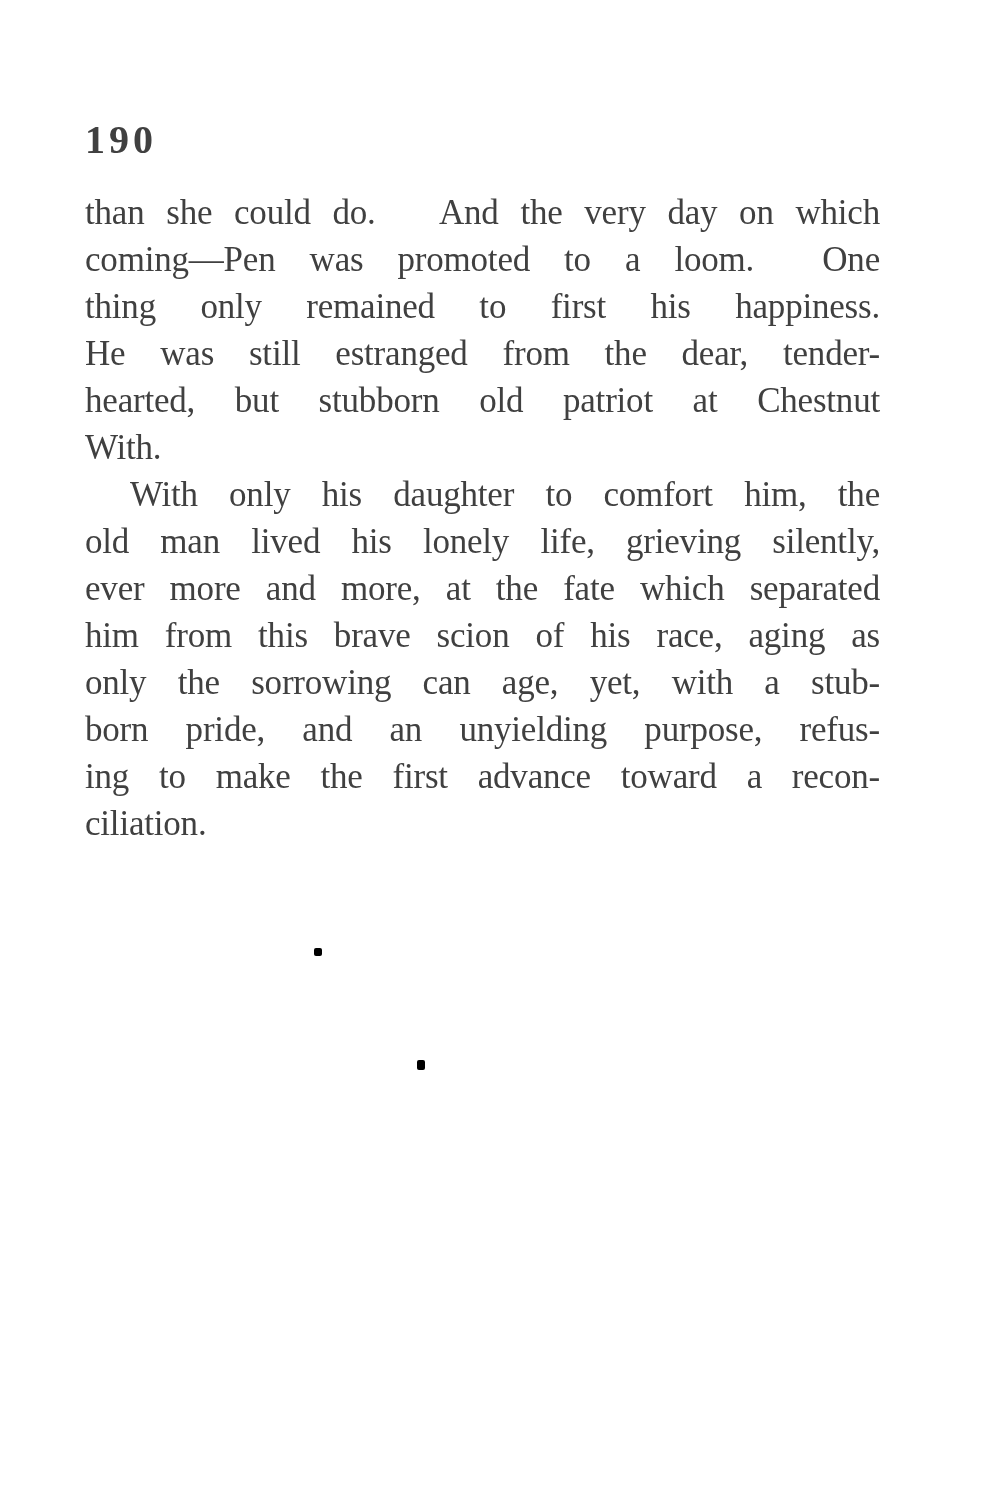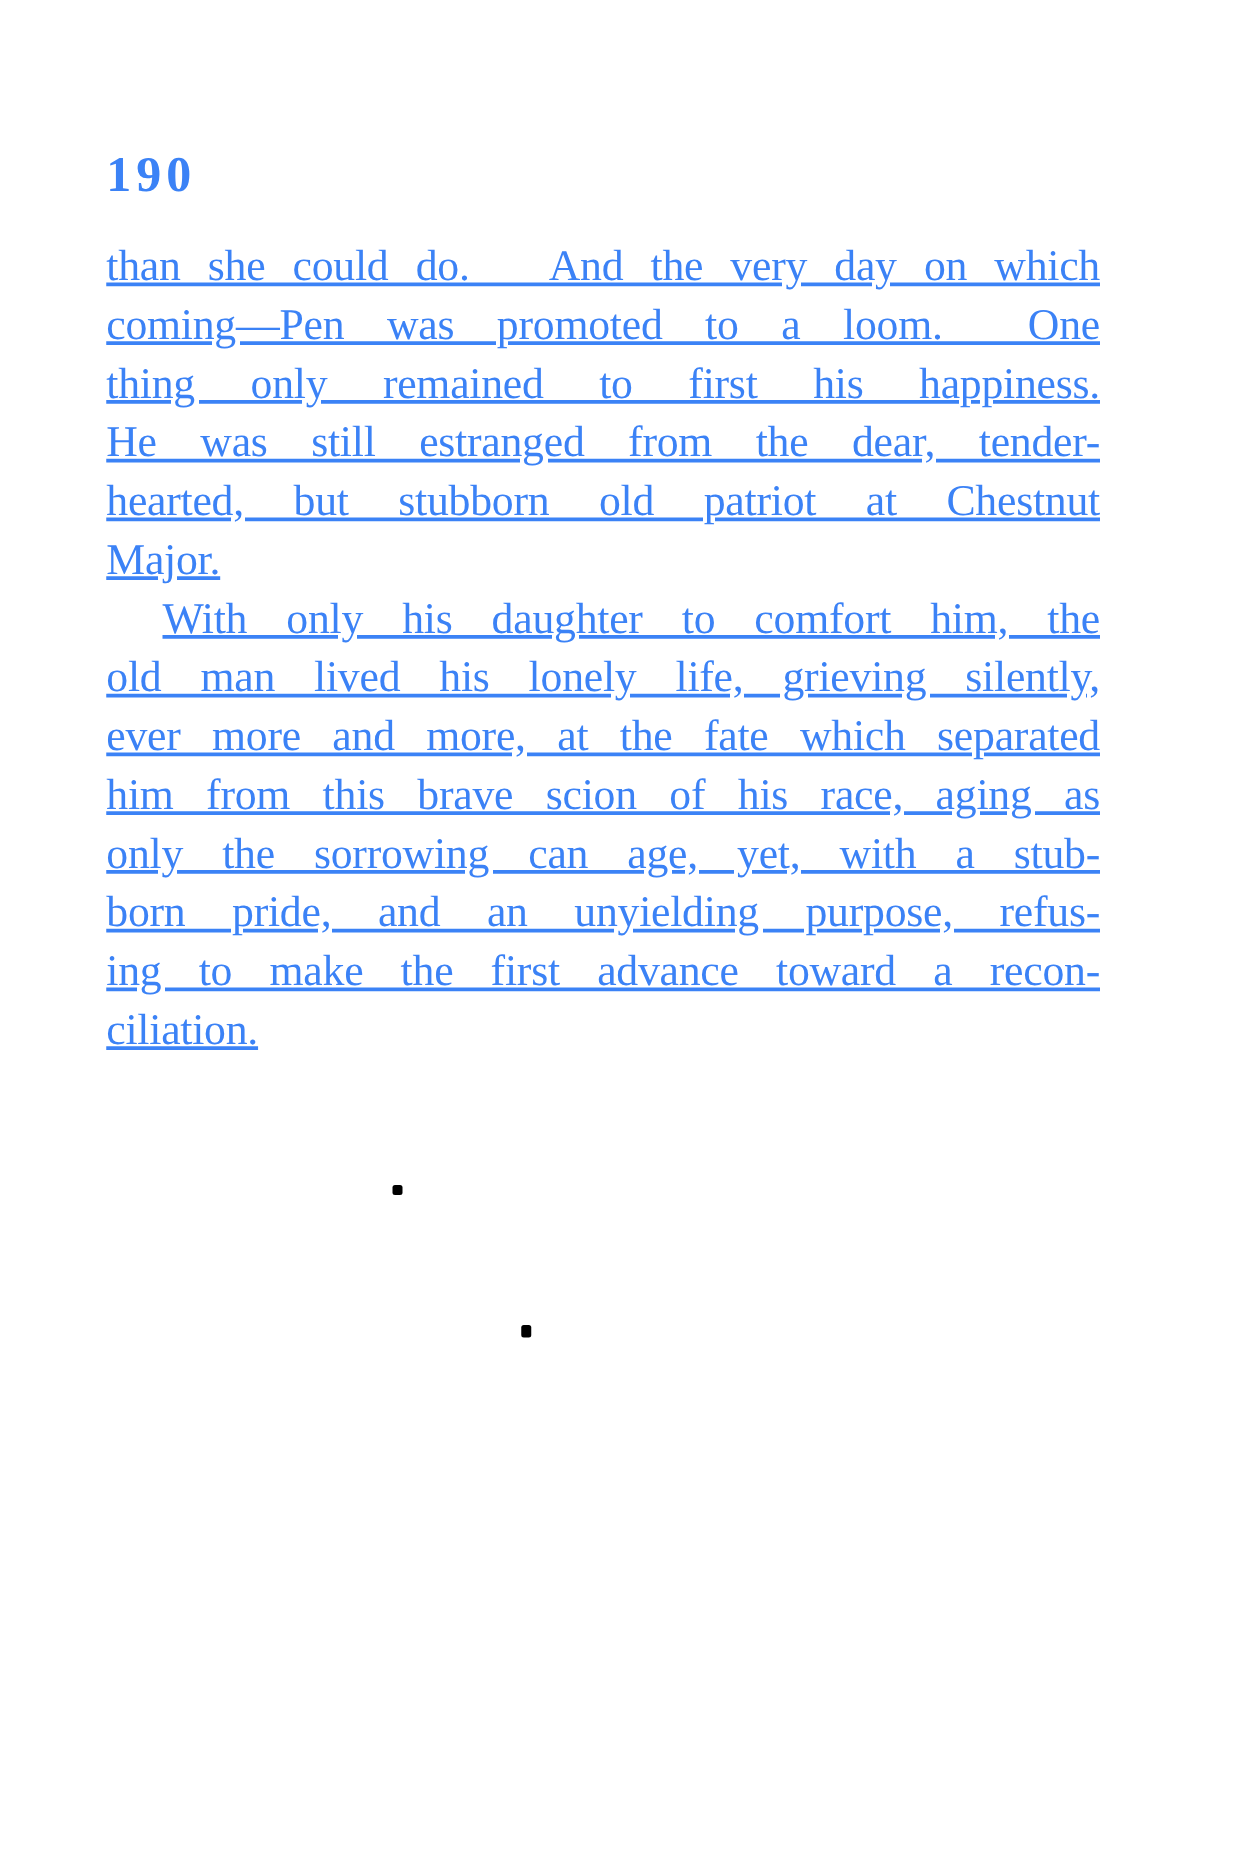--- a/index.html
+++ b/index.html
@@ -1,21 +1,21 @@
 <!DOCTYPE html>
 <html><head>
 <meta charset="utf-8">
 <style>
   html, body { margin: 0; padding: 0; background: #ffffff; }
   .page {
     position: relative;
     width: 1000px;
     height: 1489px;
     background: #ffffff;
-    color: #3b82f6;
+    color: #404040;
     font-family: "Liberation Serif", "DejaVu Serif", serif;
     overflow: hidden;
   }
   .running-head {
     position: absolute;
     top: 114px;
     left: 85px;
     width: 795px;
     height: 52px;
   }
@@ -45,21 +45,20 @@
     top: 189px;
     left: 85px;
     width: 795px;
     font-size: 35px;
     line-height: 47px;
     letter-spacing: -0.2px;
   }
   .line {
     text-align: justify;
     text-align-last: justify;
-    text-decoration: underline;
   }
   .line.last {
     text-align: left;
     text-align-last: left;
   }
   .line.indent {
     text-indent: 45px;
   }
   .speck {
     position: absolute;
@@ -77,21 +76,21 @@
   <header class="running-head">
     <span class="folio">190</span>
   </header>
 
   <main class="body-text">
     <div class="line">than she could do.&nbsp;&nbsp; And the very day on which</div>
     <div class="line">coming—Pen was promoted to a loom.&nbsp; One</div>
     <div class="line">thing only remained to first his happiness.</div>
     <div class="line">He was still estranged from the dear, tender-</div>
     <div class="line">hearted, but stubborn old patriot at Chestnut</div>
-    <div class="line last">Major.</div>
+    <div class="line last">With.</div>
 
     <div class="line indent">With only his daughter to comfort him, the</div>
     <div class="line">old man lived his lonely life, grieving silently,</div>
     <div class="line">ever more and more, at the fate which separated</div>
     <div class="line">him from this brave scion of his race, aging as</div>
     <div class="line">only the sorrowing can age, yet, with a stub-</div>
     <div class="line">born pride, and an unyielding purpose, refus-</div>
     <div class="line">ing to make the first advance toward a recon-</div>
     <div class="line last">ciliation.</div>
   </main>

